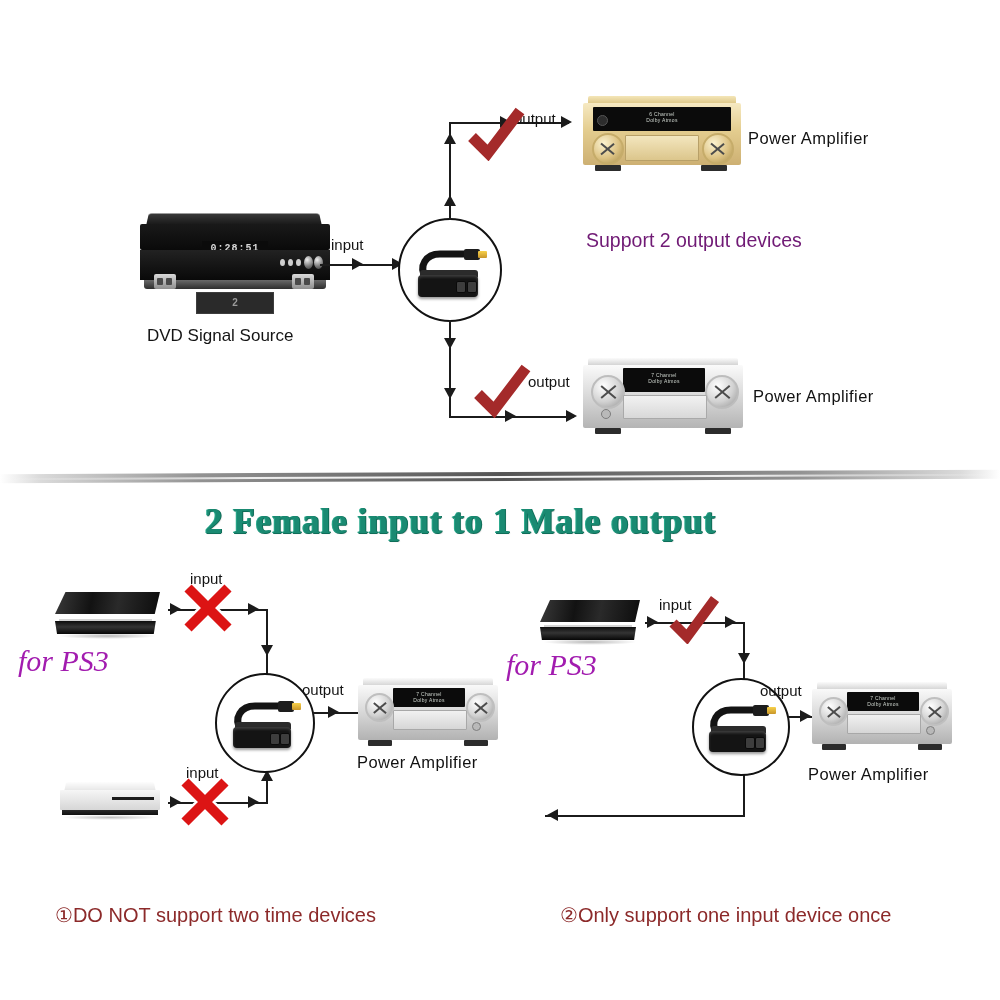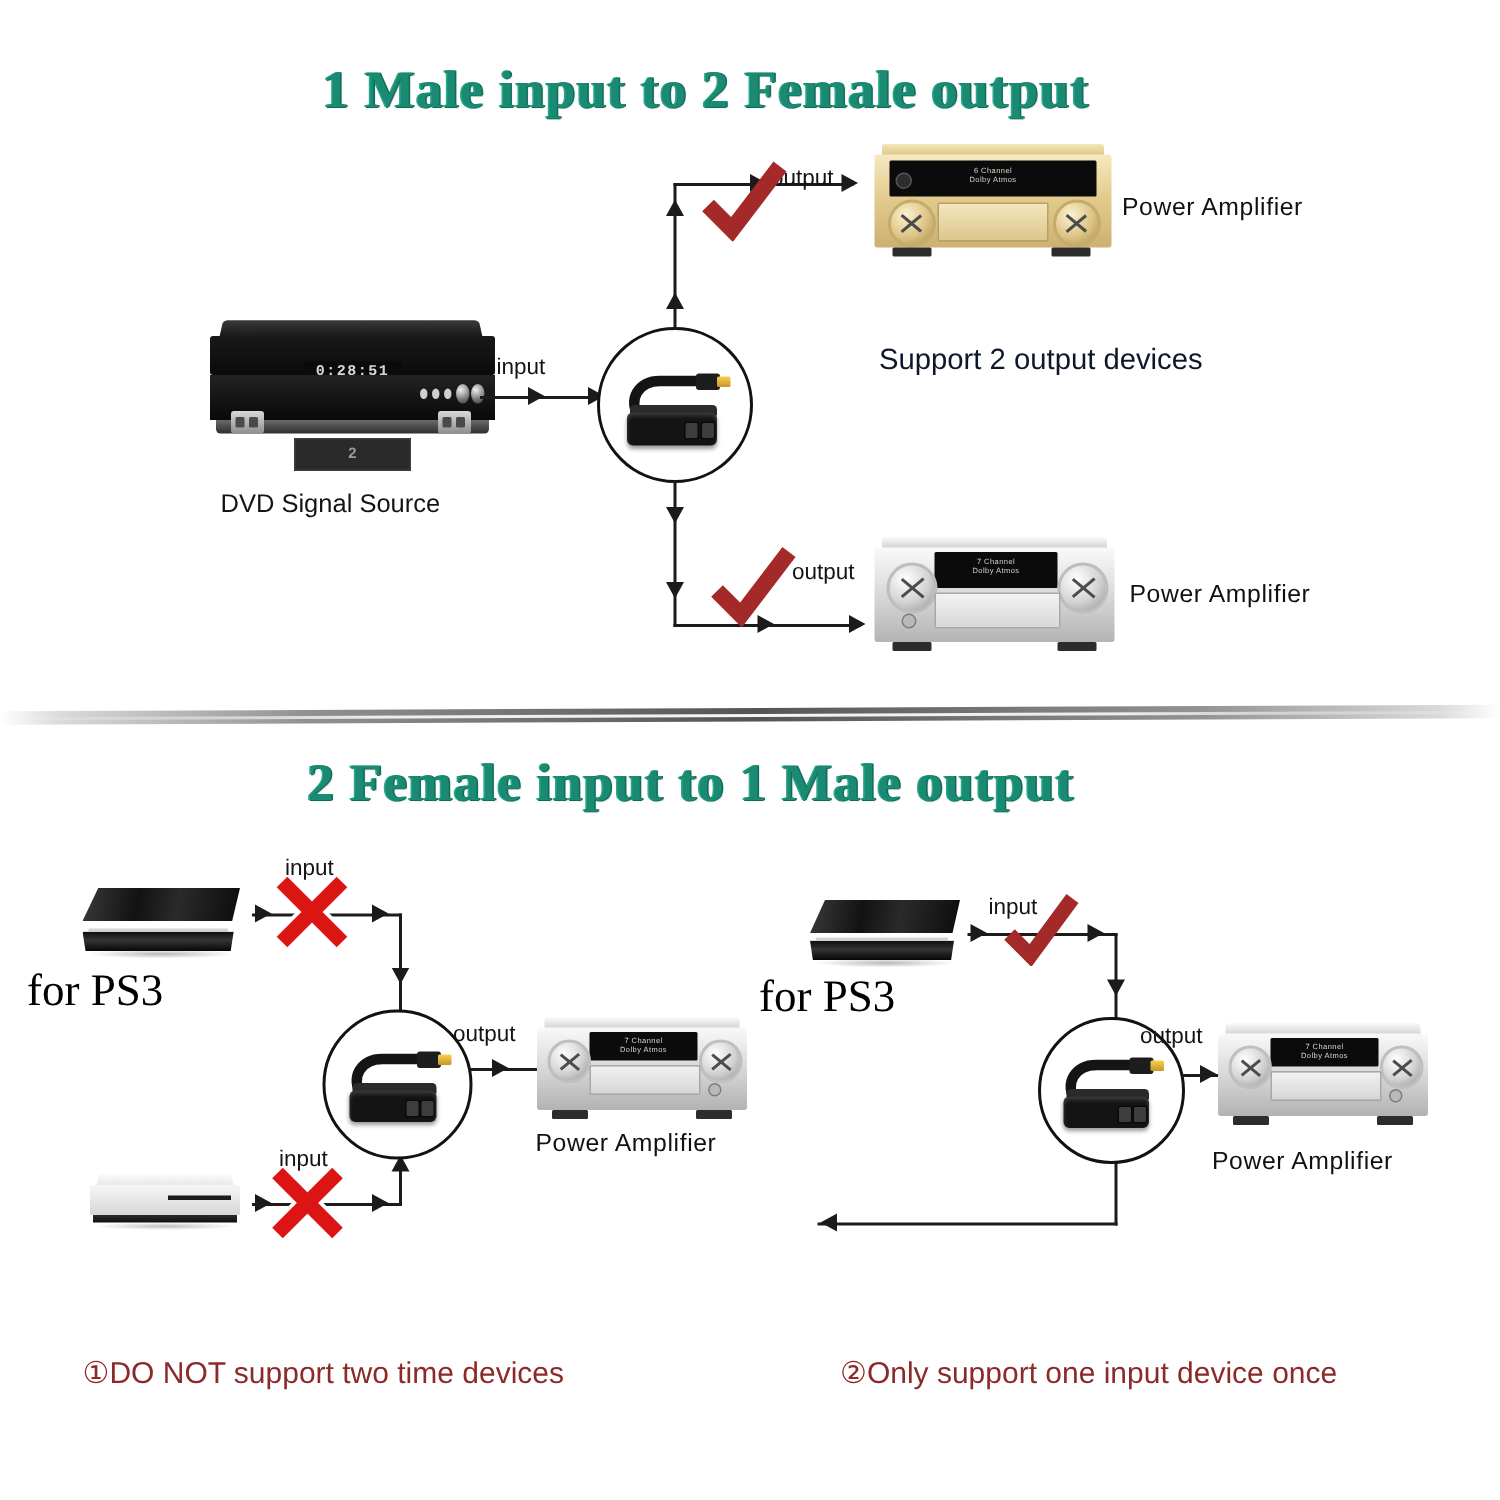--- a/index.html
+++ b/index.html
@@ -27,24 +27,24 @@
        0 1px 0 #0f6e59,
        1px 1px 1px rgba(0,0,0,0.25);
   }
 
   
   .lbl{font-size:17px;color:#141414;white-space:nowrap;}
   .lbl-sm{font-size:15px;color:#141414;white-space:nowrap;}
   .lbl-amp{font-size:16.5px;color:#111;white-space:nowrap;letter-spacing:.4px;}
   .lbl-console{
     font-family:"Liberation Serif", serif;
-    font-size:30px;color:#000000;white-space:nowrap;
+    font-size:30px;color:#a21caf;white-space:nowrap;font-style:italic;
   }
   .redtext{
-    color:#0f172a;font-size:19.5px;white-space:nowrap;
+    color:#701a75;font-size:19.5px;white-space:nowrap;
   }
   .caption{
     color:#8c2a2a;font-size:20px;white-space:nowrap;
   }
 
   
   .divider{
     left:0;top:472px;width:1000px;height:9px;
     background:linear-gradient(to right,
        rgba(255,255,255,0) 0%,
@@ -236,21 +236,20 @@
   .xbox-shadow{
     position:absolute;left:2%;top:35px;width:96%;height:5px;
     background:radial-gradient(ellipse at center,rgba(0,0,0,.25),rgba(0,0,0,0) 70%);
   }
 </style>
 </head>
 <body>
 
 <div class="stage">
 
-  <div class="abs title" style="left:215px;top:40px;">1 Male input to 2 Female output</div>
 
   <div class="abs dvd" style="left:140px;top:212px;width:190px;height:80px;">
     <div class="dvd-top"></div>
     <div class="dvd-face">
       <div class="dvd-screen">
         <span>0:28:51</span>
       </div>
       <div class="dvd-dot" style="left:10px;"></div>
       <div class="dvd-dot" style="left:20px;"></div>
       <div class="dvd-dot" style="left:30px;"></div>

